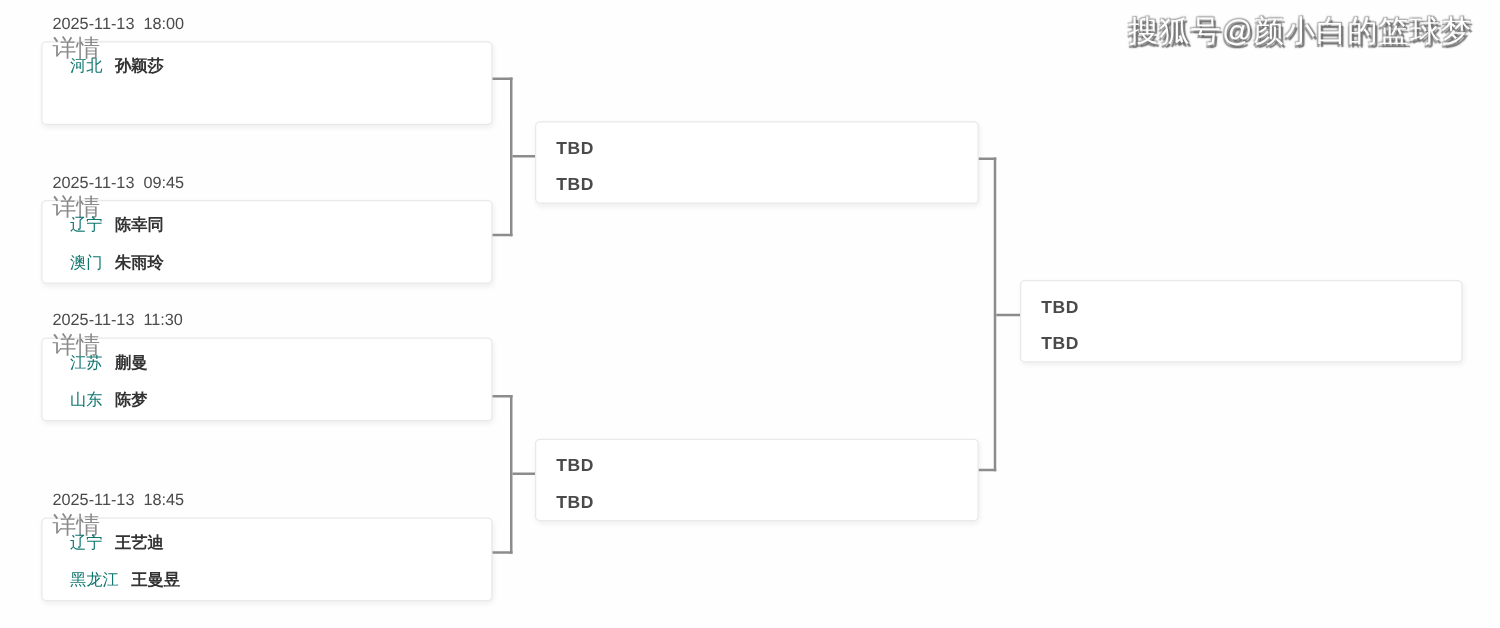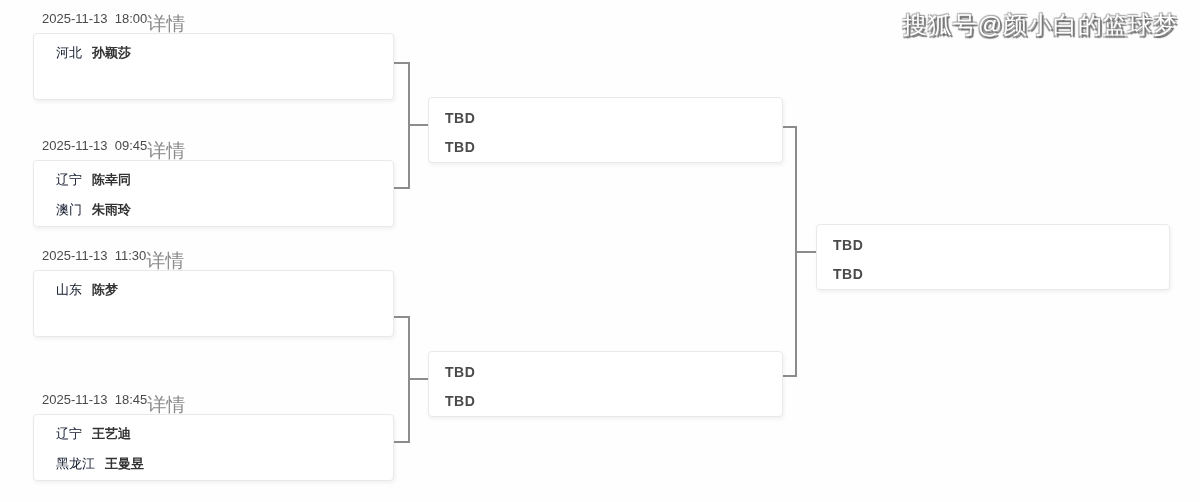--- a/index.html
+++ b/index.html
@@ -7,30 +7,31 @@
   .stage {
     position:relative; width:1200px; height:502px;
     background:#fefefe; overflow:hidden;
   }
 
   
   .match { position:absolute; left:33px; width:361px; }
   .match-header {
     height:22px; display:flex; justify-content:flex-start; align-items:flex-start;
     padding:0 4px 0 9px;
+    flex-direction:column;
   }
   .match-datetime { font-size:13px; color:#4a4a4a; white-space:pre; }
   .details-link { font-size:19px; color:#8a8a8a; cursor:pointer; }
   .box {
     background:#ffffff; border:1px solid #e9e9e9; border-radius:4px;
     box-shadow:1px 2px 4px rgba(0,0,0,0.06);
   }
   .match-box { height:67px; padding-top:4px; }
   .player-row { height:30px; line-height:30px; padding-left:22px; font-size:13px; }
-  .player-region { color:#0f172a; margin-right:10px;margin-top:16px; }
+  .player-region { color:#0f766e; margin-right:10px;margin-top:16px; }
   .player-name { color:#333333; font-weight:bold;text-align:right; }
 
   
   .tbd-box { position:absolute; padding-top:6px; }
   .sf { left:428px; width:355px; height:66px; }
   .fin { left:816px; width:354px; height:66px; }
   .tbd-row {
     height:29px; line-height:29px; padding-left:16px;
     font-size:14px; font-weight:bold; color:#4a4a4a; letter-spacing:0.5px;
   }
@@ -89,20 +90,23 @@
     </div>
   </div>
 
   <div class="match" style="top:248px">
     <div class="match-header">
       <span class="match-datetime">2025-11-13  11:30</span>
       <span class="details-link">详情</span>
     </div>
     <div class="box match-box">
       <div class="player-row">
+        <span class="player-region">江苏</span><span class="player-name">蒯曼</span>
+      </div>
+      <div class="player-row">
         <span class="player-region">山东</span><span class="player-name">陈梦</span>
       </div>
     </div>
   </div>
 
   <div class="match" style="top:392px">
     <div class="match-header">
       <span class="match-datetime">2025-11-13  18:45</span>
       <span class="details-link">详情</span>
     </div>

